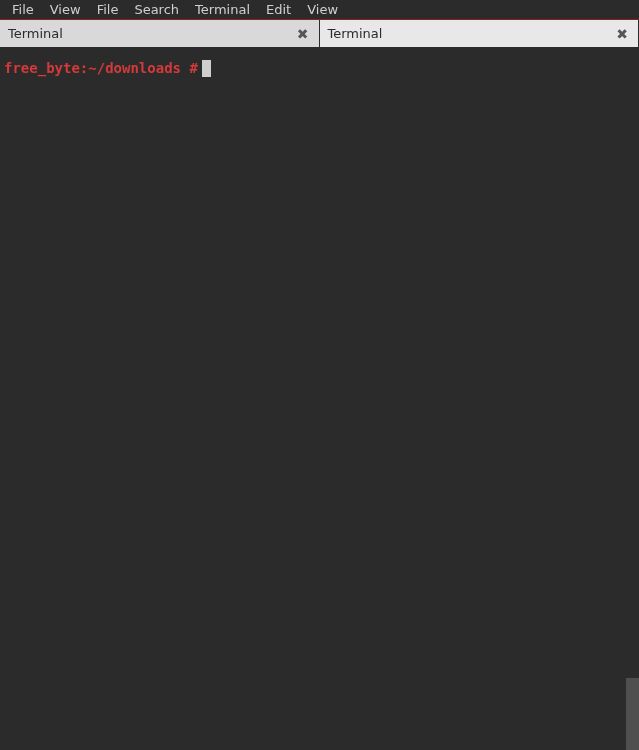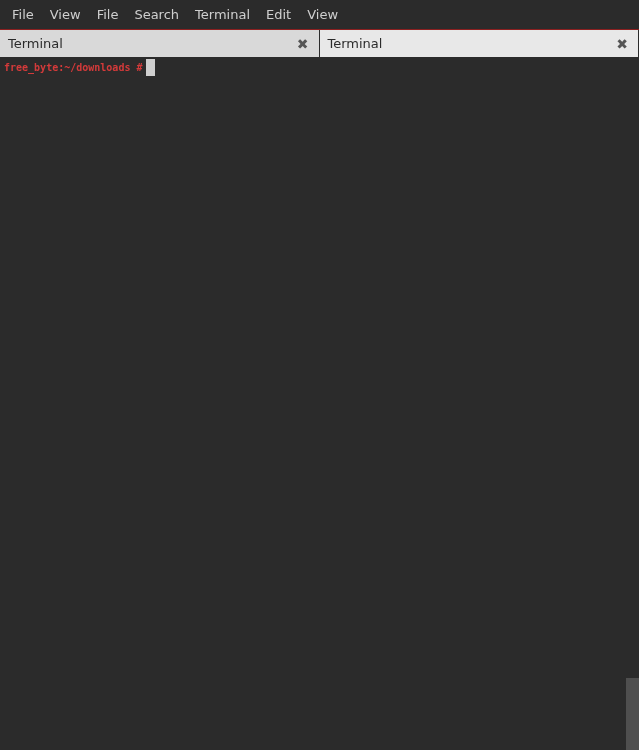--- a/index.html
+++ b/index.html
@@ -11,21 +11,21 @@
       width: 639px;
       height: 750px;
       background: #2b2b2b;
       font-family: "DejaVu Sans", "Liberation Sans", sans-serif;
       font-size: 13px;
       overflow: hidden;
       position: relative;
     }
     .menubar {
       background: #2b2b2b;
-      height: 30px;
+      height: 20px;
       display: flex;
       align-items: center;
       padding: 0 4px;
       border-bottom: 1px solid #8b2020;
     }
     .menubar-item {
       color: #cfcfcf;
       padding: 4px 8px;
       cursor: pointer;
       font-size: 13px;
@@ -60,23 +60,23 @@
       color: #555;
       font-weight: bold;
       font-size: 14px;
       padding: 0 2px;
       cursor: pointer;
       line-height: 1;
     }
     .terminal-area {
       background: #2b2b2b;
       height: calc(750px - 26px - 27px);
-      padding: 2px 4px;
+      padding: 12px 4px;
       font-family: "DejaVu Sans Mono", "Liberation Mono", monospace;
-      font-size: 10px;
+      font-size: 14px;
       line-height: 1.3;
       position: relative;
     }
     .prompt-line {
       display: flex;
       align-items: center;
     }
     .prompt {
       color: #d43a3a;
       font-weight: bold;

